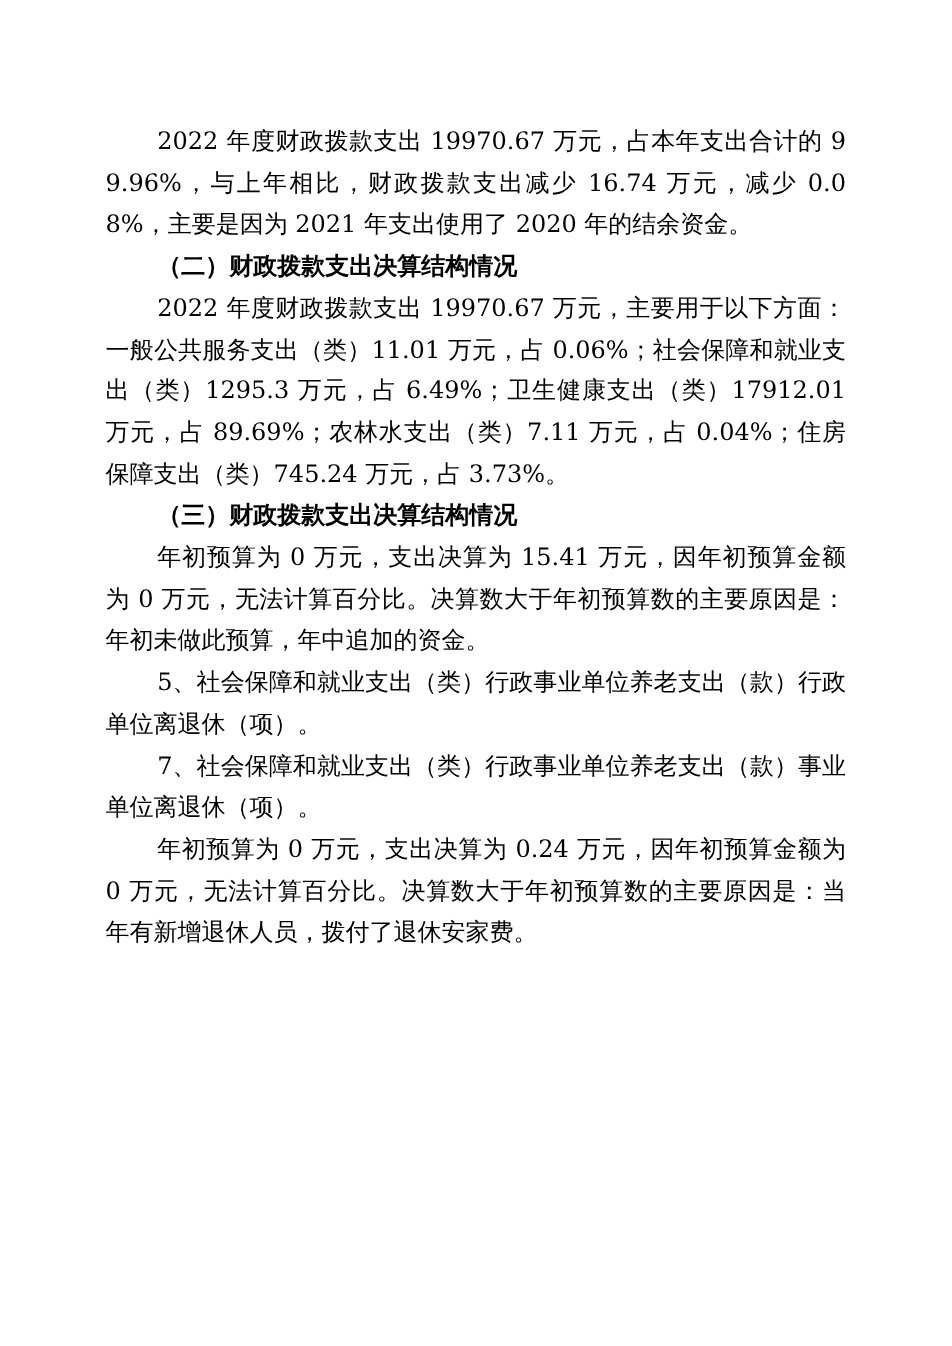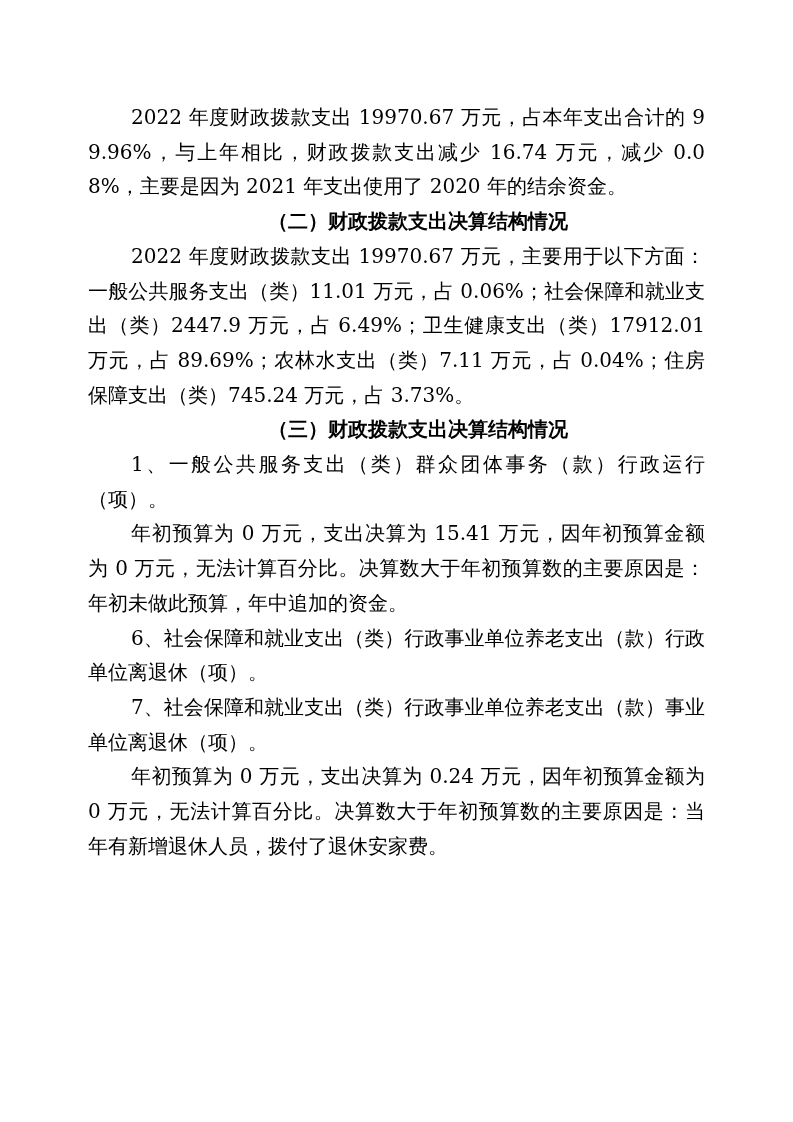--- a/index.html
+++ b/index.html
@@ -22,31 +22,30 @@
     font-family: "DejaVu Serif", "Liberation Serif", serif;
     font-size: 20px;
     line-height: 34.7px;
     text-align: justify;
     text-indent: 2.15em;
     word-break: break-all;
   }
   .doc p.heading {
     font-family: "DejaVu Sans", "Liberation Sans", sans-serif;
     font-weight: 700;
-    text-align: center;
+    text-align: left;
   }
 </style>
 </head>
 <body>
 
 <div class="page">
   <div class="doc">
       <p class="body">2022 年度财政拨款支出 19970.67 万元，占本年支出合计的 99.96%，与上年相比，财政拨款支出减少 16.74 万元，减少 0.08%，主要是因为 2021 年支出使用了 2020 年的结余资金。</p>
       <p class="heading">（二）财政拨款支出决算结构情况</p>
-      <p class="body">2022 年度财政拨款支出 19970.67 万元，主要用于以下方面：一般公共服务支出（类）11.01 万元，占 0.06%；社会保障和就业支出（类）2447.9 万元，占 6.49%；卫生健康支出（类）17912.01 万元，占 89.69%；农林水支出（类）7.11 万元，占 0.04%；住房保障支出（类）745.24 万元，占 3.73%。</p>
+      <p class="body">2022 年度财政拨款支出 19970.67 万元，主要用于以下方面：一般公共服务支出（类）11.01 万元，占 0.06%；社会保障和就业支出（类）1295.3 万元，占 6.49%；卫生健康支出（类）17912.01 万元，占 89.69%；农林水支出（类）7.11 万元，占 0.04%；住房保障支出（类）745.24 万元，占 3.73%。</p>
       <p class="heading">（三）财政拨款支出决算结构情况</p>
-      <p class="body">1、一般公共服务支出（类）群众团体事务（款）行政运行（项）。</p>
       <p class="body">年初预算为 0 万元，支出决算为 15.41 万元，因年初预算金额为 0 万元，无法计算百分比。决算数大于年初预算数的主要原因是：年初未做此预算，年中追加的资金。</p>
-      <p class="body">6、社会保障和就业支出（类）行政事业单位养老支出（款）行政单位离退休（项）。</p>
+      <p class="body">5、社会保障和就业支出（类）行政事业单位养老支出（款）行政单位离退休（项）。</p>
       <p class="body">7、社会保障和就业支出（类）行政事业单位养老支出（款）事业单位离退休（项）。</p>
       <p class="body">年初预算为 0 万元，支出决算为 0.24 万元，因年初预算金额为 0 万元，无法计算百分比。决算数大于年初预算数的主要原因是：当年有新增退休人员，拨付了退休安家费。</p>
     </div>
 </div>
 
 </body></html>

